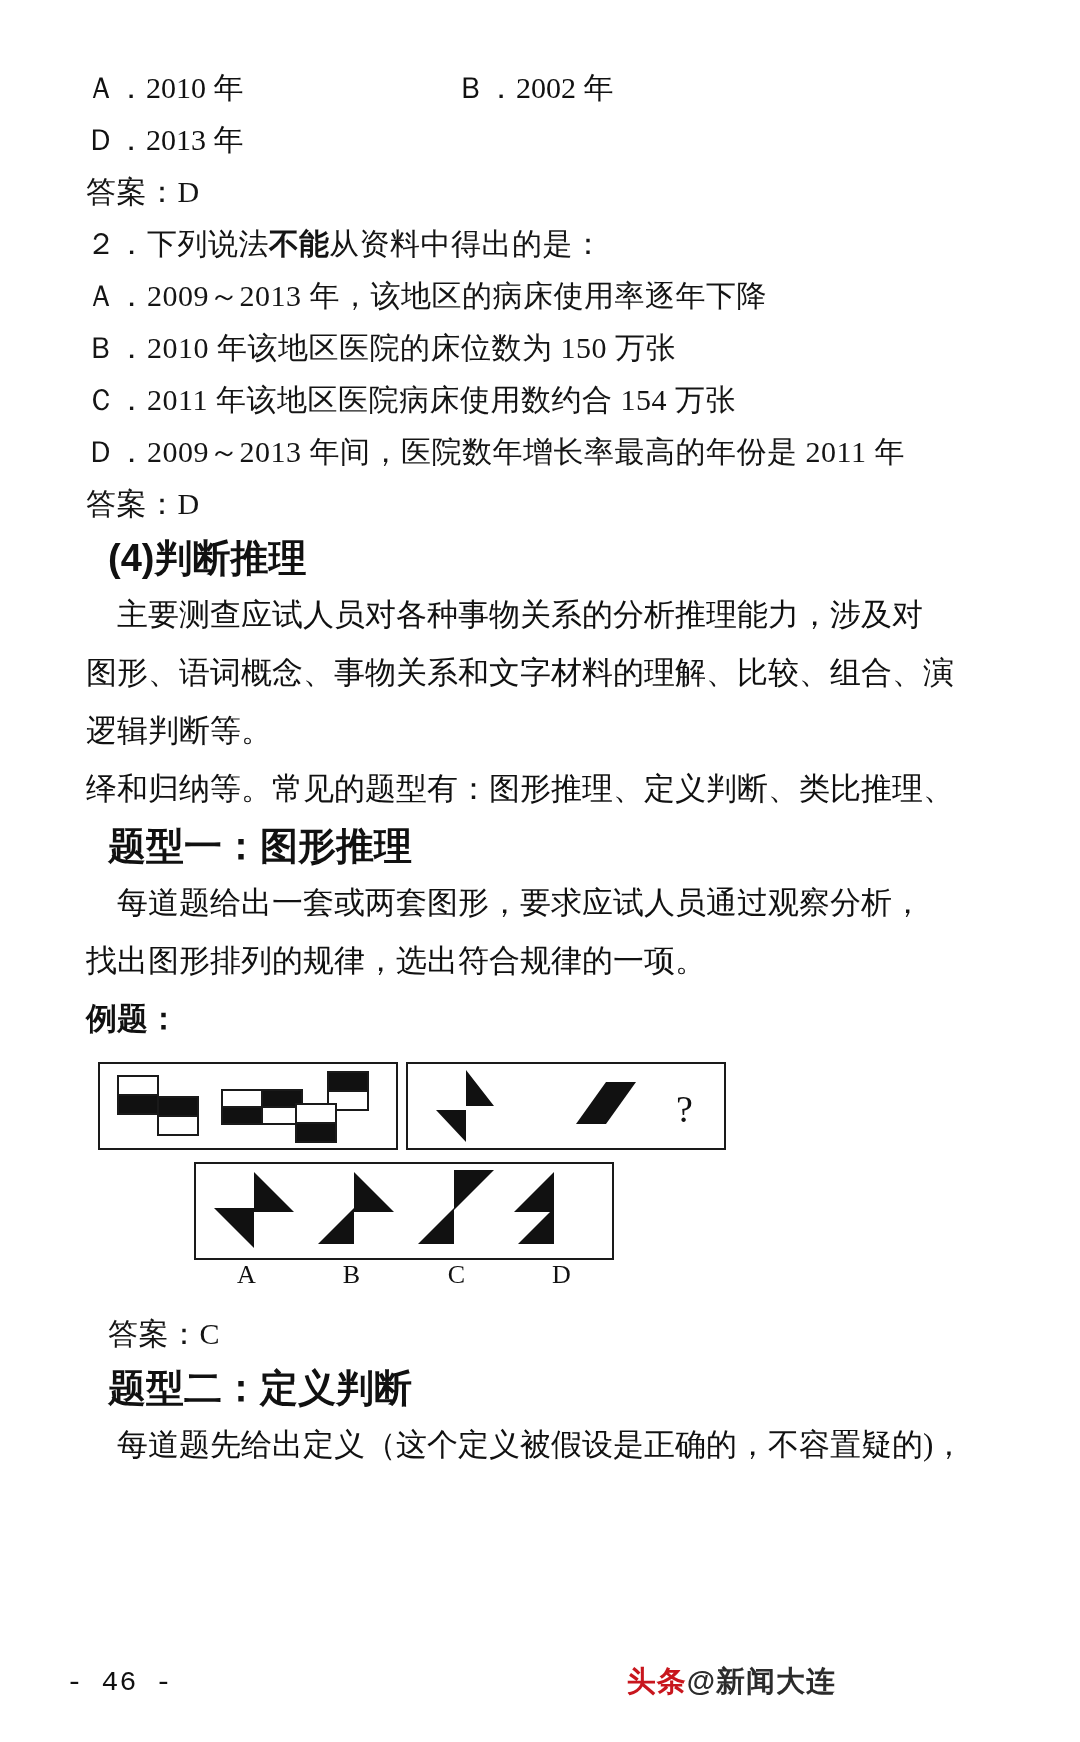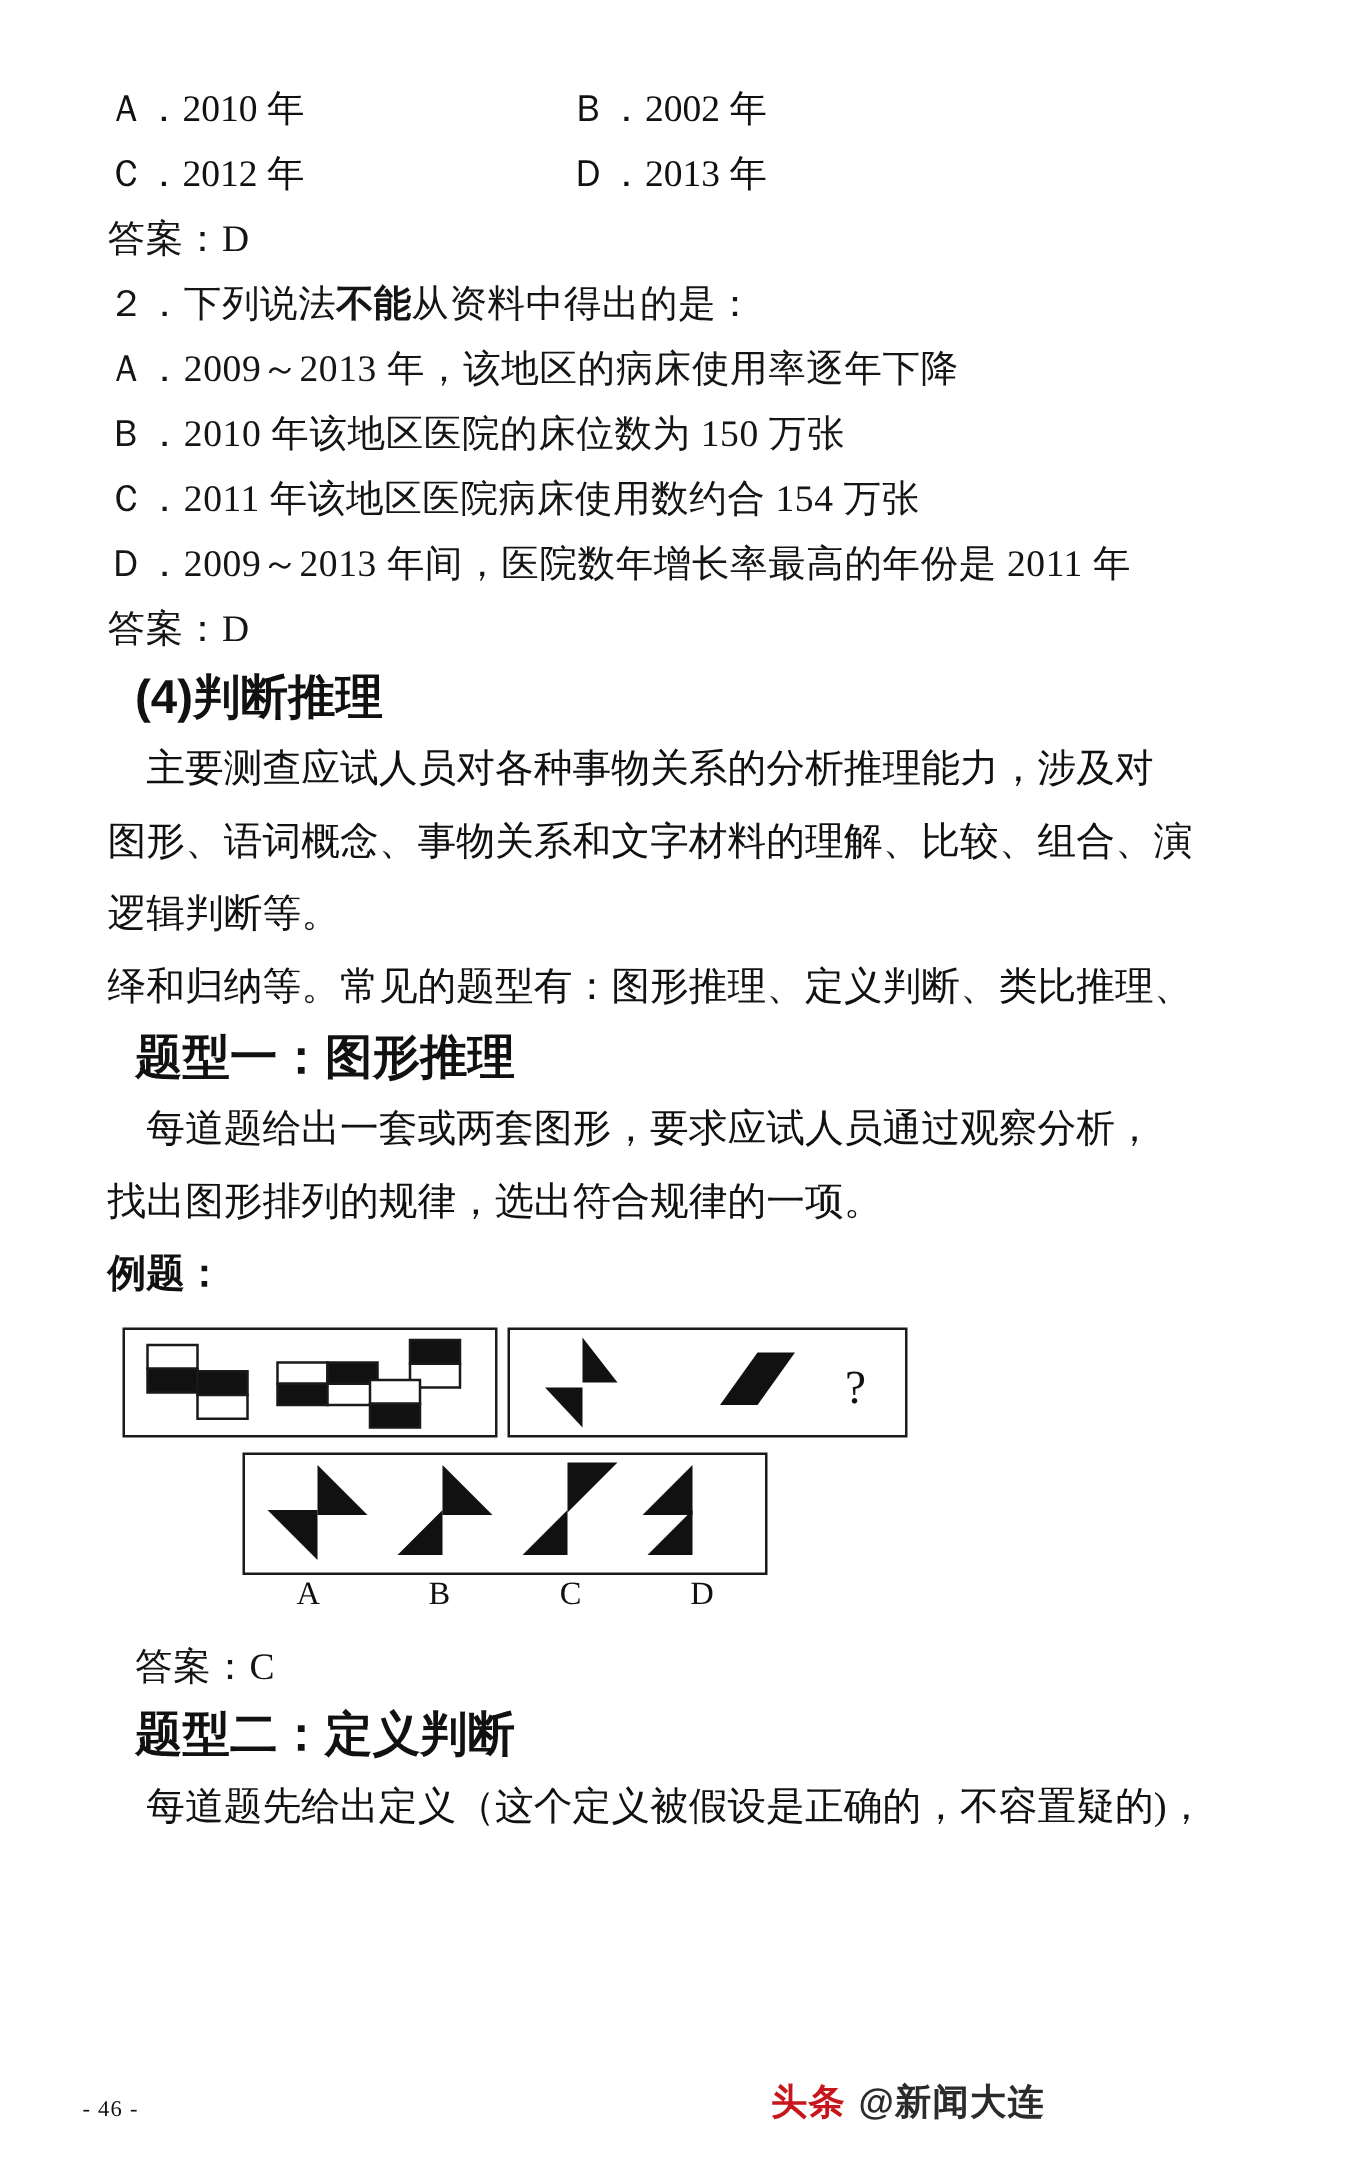--- a/index.html
+++ b/index.html
@@ -71,27 +71,28 @@
     position:absolute;
     left:108px; top:200px; width:420px;
     display:flex;
     font-size:26px;
     line-height:34px;
   }
   .labels span{flex:1;text-align:center;}
   .pagenum{
     position:absolute;
     left:66px; bottom:44px;
-    font-size:18px;
+    font-size:28px;
     letter-spacing:1px;
+    font-family:Liberation Mono, monospace;
   }
   .watermark{
     position:absolute;
     right:56px; bottom:40px;
-    display:flex;align-items:center;gap:10px;
+    display:flex;align-items:center;
   }
   .wm-logo{
     font-family:"Liberation Sans","DejaVu Sans",sans-serif;
     font-weight:bold;font-size:29px;color:#c8161d;
     letter-spacing:1px;
   }
   .wm-text{
     font-family:"Liberation Sans","DejaVu Sans",sans-serif;
     font-weight:bold;font-size:29px;color:#2b2b2b;
     letter-spacing:1px;
@@ -102,21 +103,20 @@
 <body>
 
 <div class="page">
   <div class="body-col">
 
     <div class="opt-row">
       <span class="c1">Ａ．2010 年</span>
       <span class="c2">Ｂ．2002 年</span>
     </div>
     <div class="opt-row">
-      <span class="c1">Ｃ．2012 年</span>
       <span class="c2">Ｄ．2013 年</span>
     </div>
     <div class="ln">答案：D</div>
 
     <div class="ln"><span>２．下列说法</span><span class="hei">不能</span><span>从资料中得出的是：</span></div>
 
     <div class="ln">Ａ．2009～2013 年，该地区的病床使用率逐年下降</div>
     <div class="ln">Ｂ．2010 年该地区医院的床位数为 150 万张</div>
     <div class="ln">Ｃ．2011 年该地区医院病床使用数约合 154 万张</div>
     <div class="ln">Ｄ．2009～2013 年间，医院数年增长率最高的年份是 2011 年</div>

